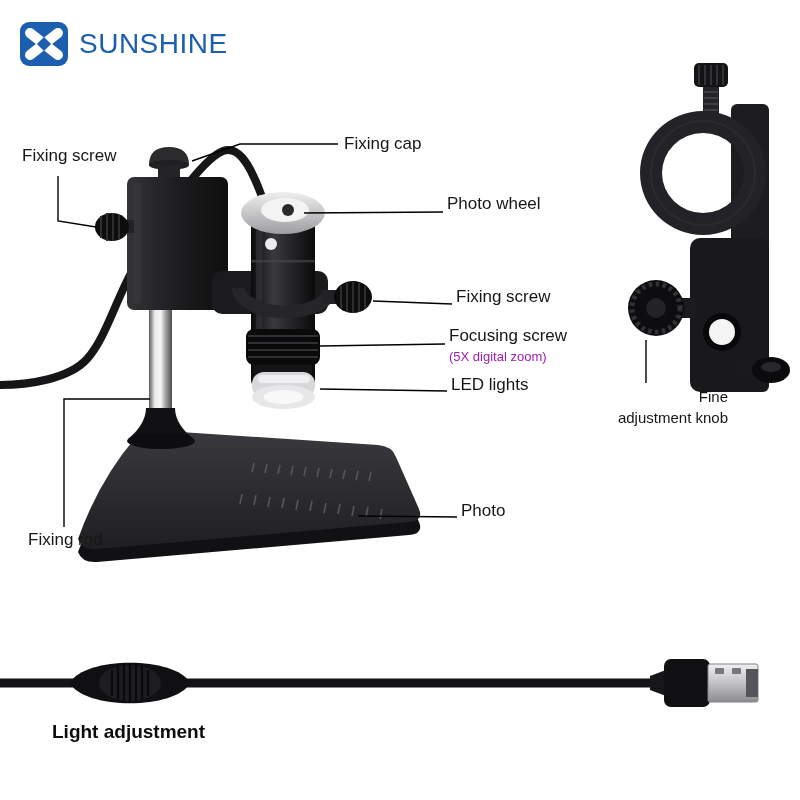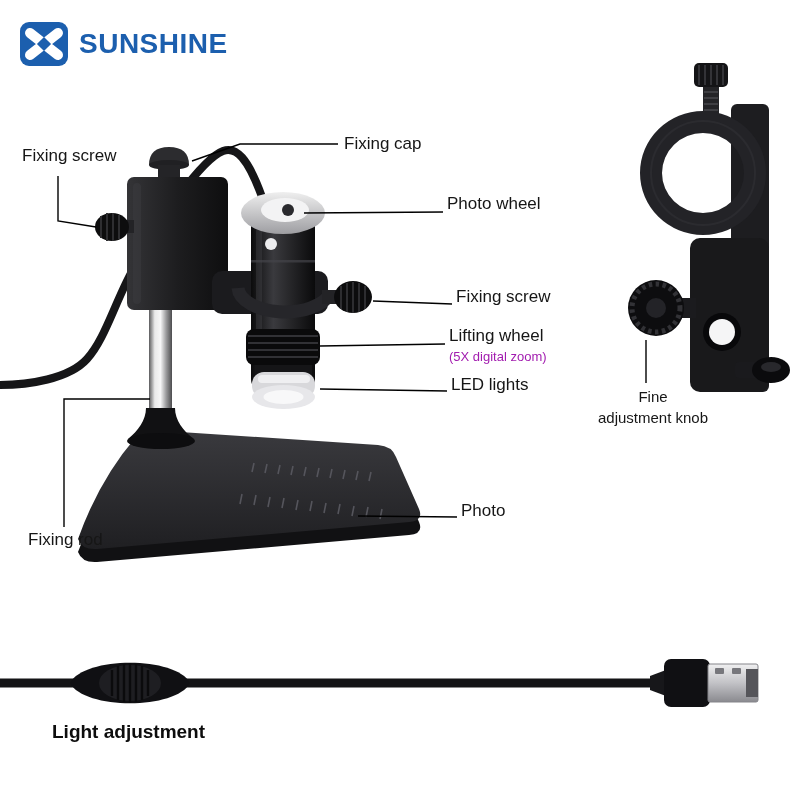--- a/index.html
+++ b/index.html
@@ -1,24 +1,24 @@
 <!DOCTYPE html>
 <html><head>
 <meta charset="utf-8">
 <style>
   html,body{margin:0;padding:0;background:#fff;}
   .canvas{position:relative;width:800px;height:800px;background:#ffffff;overflow:hidden;
           font-family:"Liberation Sans",sans-serif;}
   .art{position:absolute;left:0;top:0;}
   .label{position:absolute;color:#161616;font-size:17px;white-space:nowrap;}
   .label.sub{font-size:13px;color:#a21caf;}
-  .label.small{font-size:15px;text-align:center;white-space:pre-line;line-height:1.4;}
+  .label.small{font-size:15px;text-align:right;white-space:pre-line;line-height:1.4;}
   .label.bold{font-weight:bold;font-size:19px;color:#0d0d0d;}
   .brand{position:absolute;left:20px;top:22px;display:flex;align-items:center;gap:11px;}
-  .brand-text{color:#1c5fae;font-weight:bold;font-size:28px;letter-spacing:0.5px;}
+  .brand-text{color:#1c5fae;font-weight:normal;font-size:28px;letter-spacing:0.5px;}
 </style>
 </head>
 <body>
 
 <div class="canvas">
 
   <svg class="art" width="800" height="800" viewBox="0 0 800 800">
     <defs>
       <linearGradient id="rodGrad" x1="0" y1="0" x2="1" y2="0">
         <stop offset="0" stop-color="#5a5a5c"></stop>
@@ -154,21 +154,21 @@
       <path d="M 10,11 L 38,33 M 38,11 L 10,33" stroke="#ffffff" stroke-width="10" stroke-linecap="round"></path>
       <rect x="19" y="17" width="10" height="10" fill="#1c5fae" transform="rotate(45 24 22)"></rect>
     </svg>
     <span class="brand-text">SUNSHINE</span>
   </header>
 
   <div class="label" style="left:344px;top:134px">Fixing cap</div>
   <div class="label" style="left:22px;top:146px">Fixing screw</div>
   <div class="label" style="left:447px;top:194px">Photo wheel</div>
   <div class="label" style="left:456px;top:287px">Fixing screw</div>
-  <div class="label" style="left:449px;top:326px">Lifting wheel</div>
+  <div class="label" style="left:449px;top:326px">Focusing screw</div>
   <div class="label sub" style="left:449px;top:349px">(5X digital zoom)</div>
   <div class="label" style="left:451px;top:375px">LED lights</div>
   <div class="label" style="left:461px;top:501px">Photo</div>
   <div class="label" style="left:28px;top:530px">Fixing rod</div>
   <div class="label small" style="left:578px;top:386px;width:150px">Fine
 adjustment knob</div>
   <div class="label bold" style="left:52px;top:721px">Light adjustment</div>
 
 </div>
 

